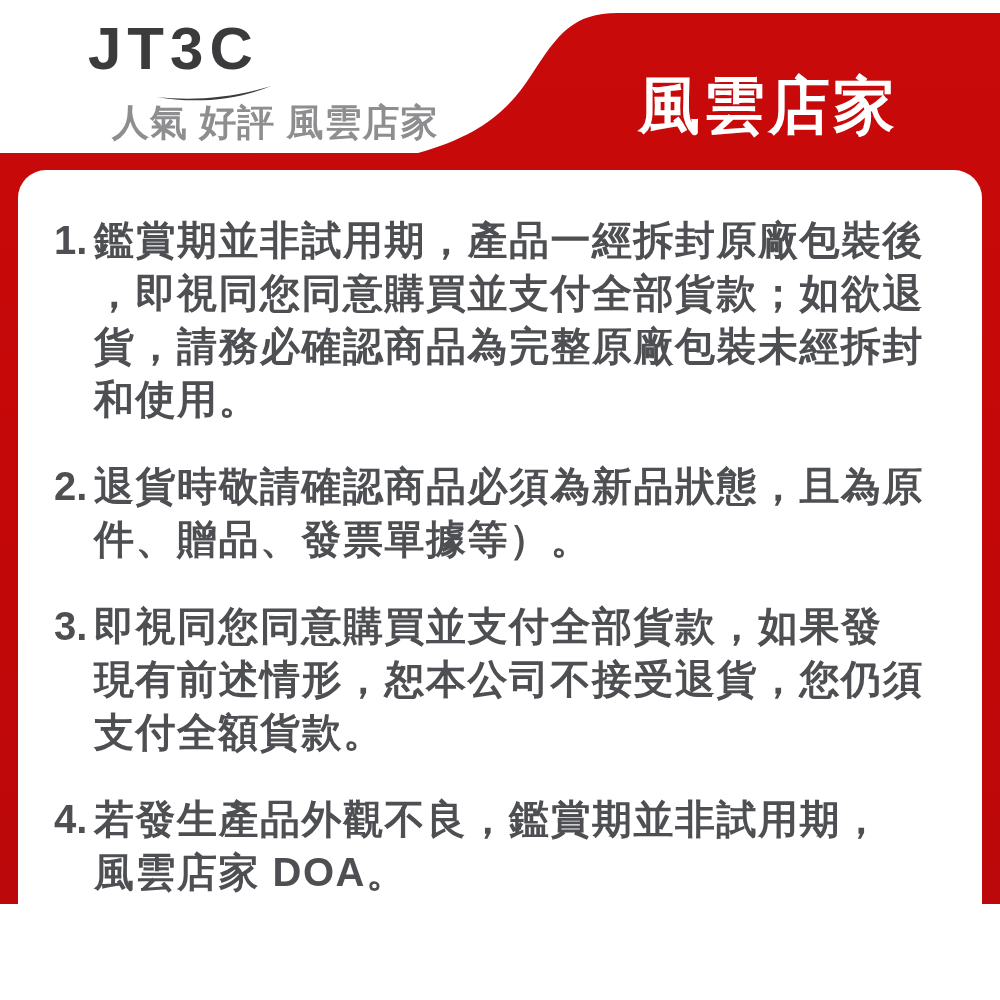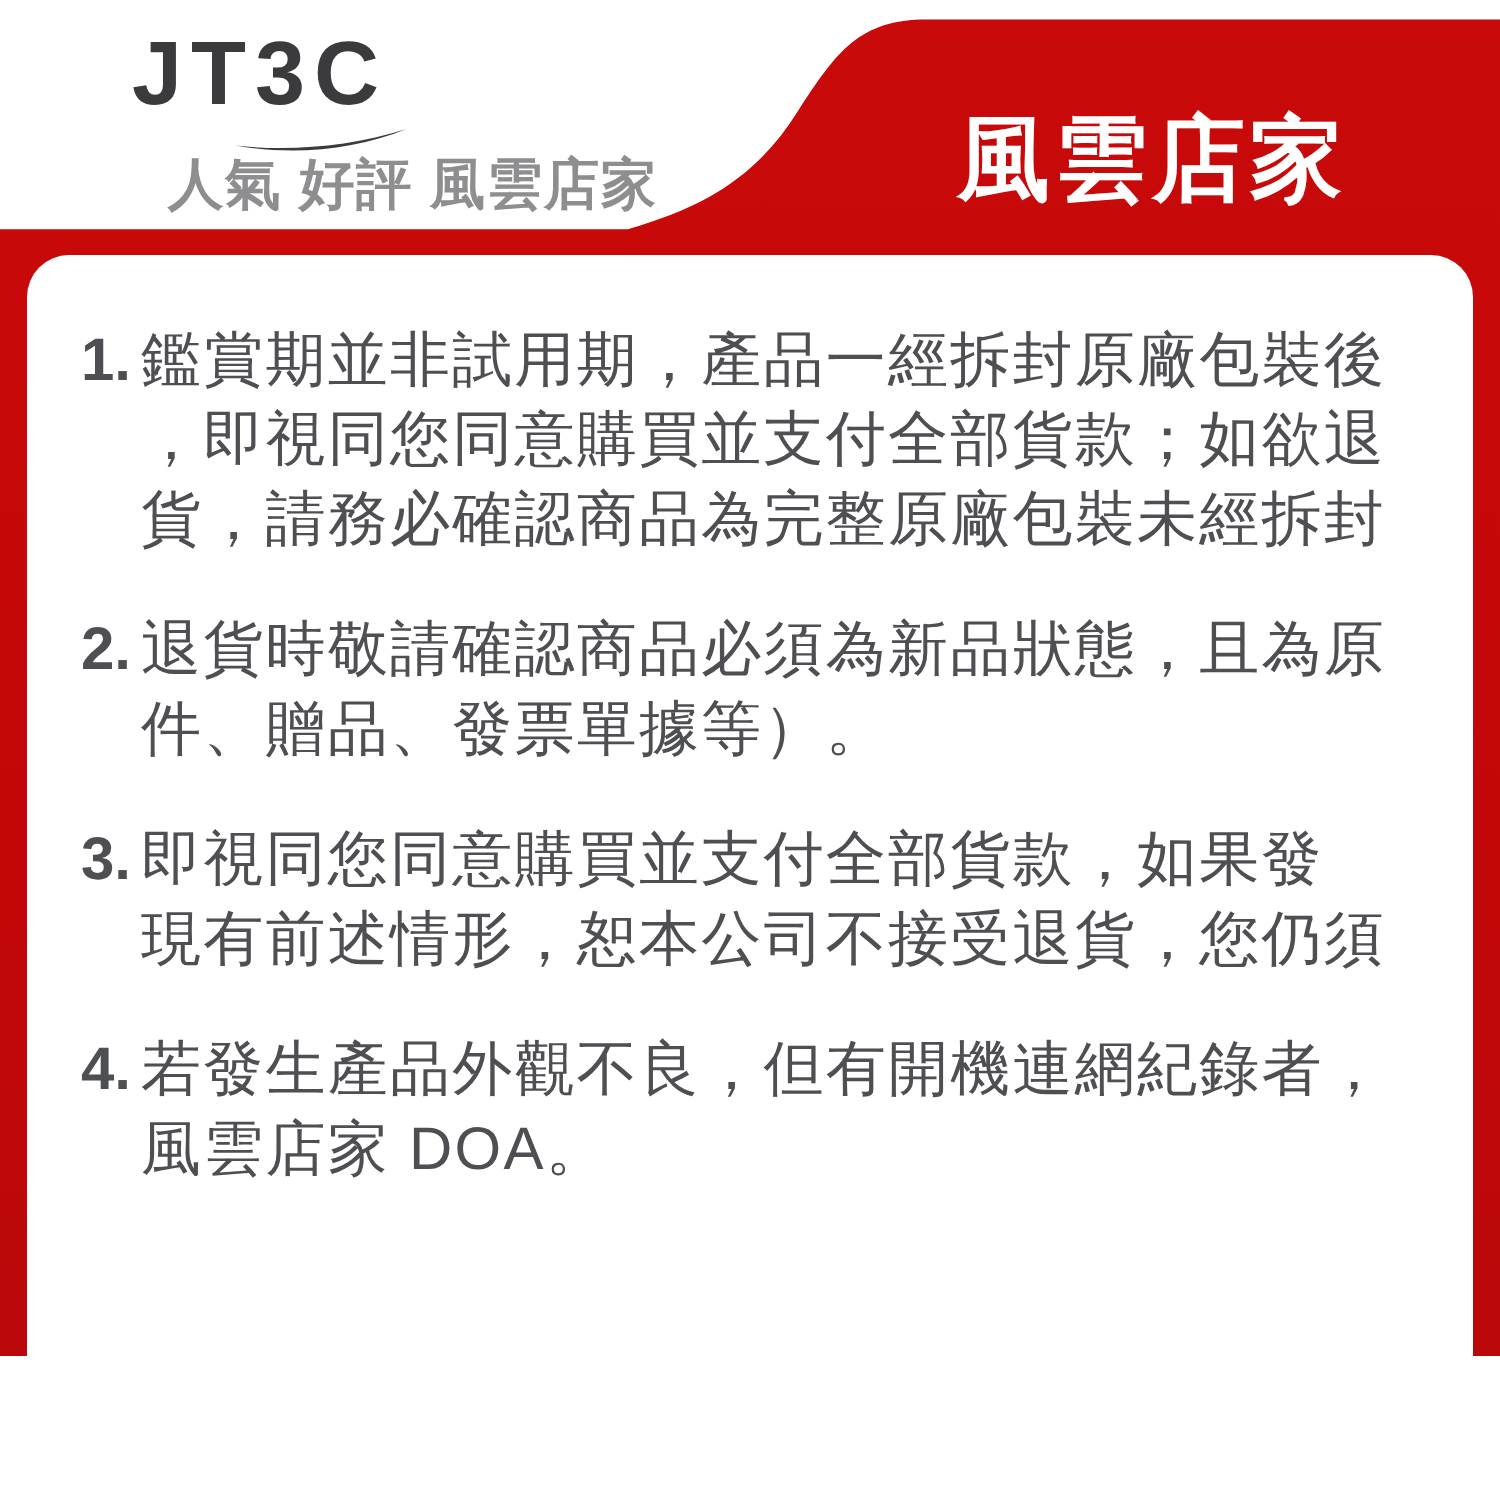--- a/index.html
+++ b/index.html
@@ -47,21 +47,21 @@
   }
   .notice-item { display: flex; align-items: flex-start; }
   .notice-item + .notice-item { margin-top: 34px; }
   .item-number {
     flex: 0 0 40px;
     font-size: 40px; font-weight: 700; line-height: 53px;
     color: #4e4f52;
   }
   .item-lines { flex: 1 1 auto; }
   .notice-line {
-    font-size: 40px; font-weight: 400; line-height: 53px;
+    font-size: 40px; font-weight: 700; line-height: 53px;
     letter-spacing: 1.5px;
     color: #4e4f52;
     white-space: nowrap;
   }
 </style>
 </head>
 <body>
 
 <div class="stage">
 
@@ -80,41 +80,43 @@
   <div class="banner-title">風雲店家</div>
 
   <div class="notice-card">
 
     <div class="notice-item">
       <div class="item-number">1.</div>
       <div class="item-lines">
         <div class="notice-line">鑑賞期並非試用期，產品一經拆封原廠包裝後</div>
         <div class="notice-line">，即視同您同意購買並支付全部貨款；如欲退</div>
         <div class="notice-line">貨，請務必確認商品為完整原廠包裝未經拆封</div>
+        <div class="notice-line">和使用。</div>
       </div>
     </div>
 
     <div class="notice-item">
       <div class="item-number">2.</div>
       <div class="item-lines">
         <div class="notice-line">退貨時敬請確認商品必須為新品狀態，且為原</div>
         <div class="notice-line">件、贈品、發票單據等）。</div>
       </div>
     </div>
 
     <div class="notice-item">
       <div class="item-number">3.</div>
       <div class="item-lines">
         <div class="notice-line">即視同您同意購買並支付全部貨款，如果發</div>
         <div class="notice-line">現有前述情形，恕本公司不接受退貨，您仍須</div>
+        <div class="notice-line">支付全額貨款。</div>
       </div>
     </div>
 
     <div class="notice-item">
       <div class="item-number">4.</div>
       <div class="item-lines">
-        <div class="notice-line">若發生產品外觀不良，但有開機連網紀錄者，</div>
+        <div class="notice-line">若發生產品外觀不良，鑑賞期並非試用期，</div>
         <div class="notice-line">風雲店家 DOA。</div>
       </div>
     </div>
 
   </div>
 </div>
 
 </body></html>

